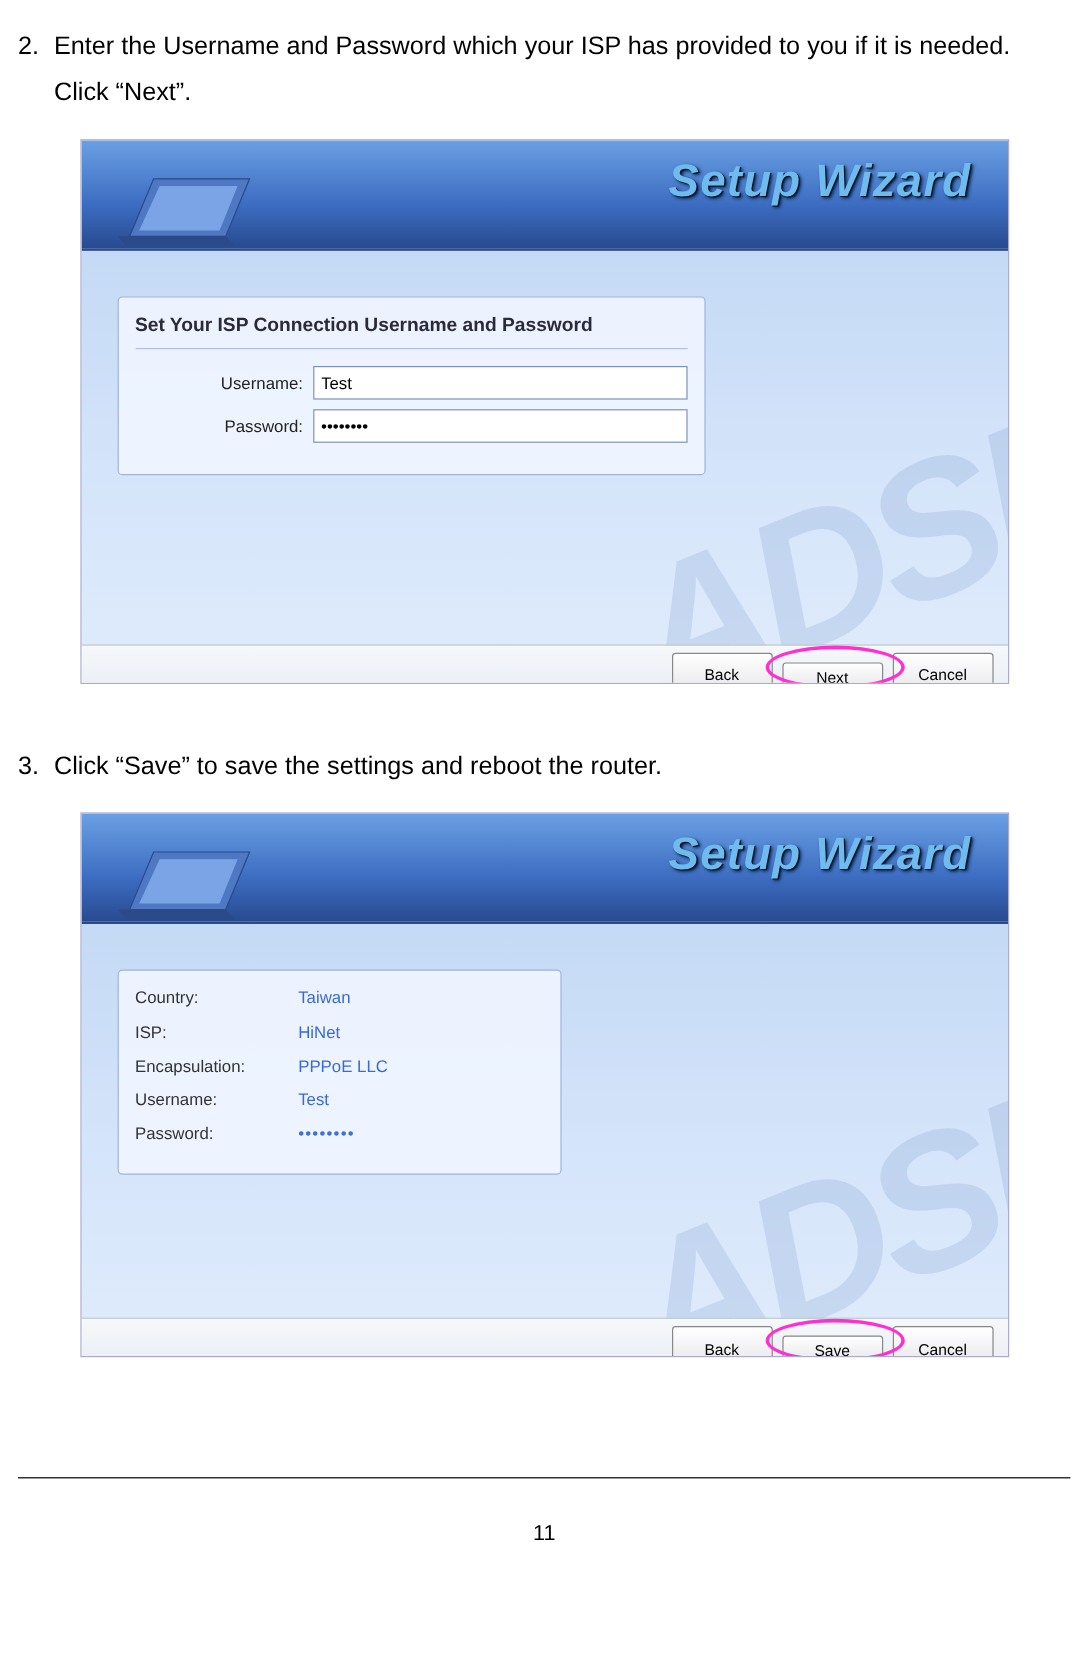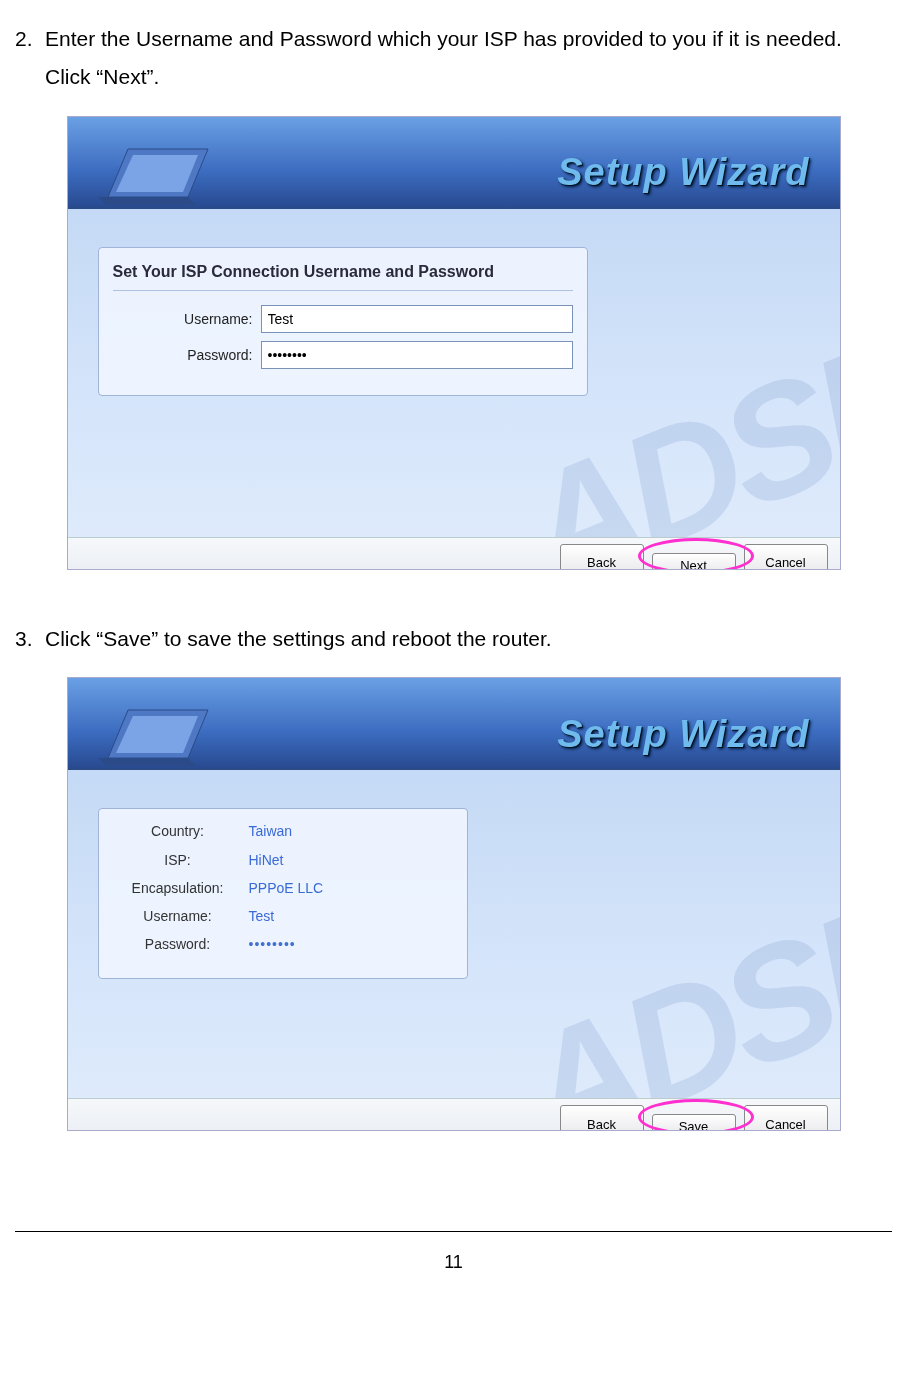--- a/index.html
+++ b/index.html
@@ -43,21 +43,21 @@
     pointer-events: none;
     font-family: "Arial Black", sans-serif;
     letter-spacing: -8px;
   }
   .wizard-header {
     height: 90px;
     background: linear-gradient(180deg, #6aa0e4 0%, #3c6cc0 60%, #284a90 100%);
     border-bottom: 2px solid #2a4a88;
     position: relative;
     display: flex;
-    align-items: flex-end;
+    align-items: flex-start;
     justify-content: flex-end;
     padding-right: 30px;
   }
   .laptop-art {
     position: absolute;
     left: 30px;
     bottom: 0;
     width: 130px;
     height: 70px;
   }
@@ -114,21 +114,21 @@
     font-family: Arial, sans-serif;
     height: 20px;
   }
   .overview-row {
     display: flex;
     font-size: 14px;
     margin-bottom: 3px;
   }
   .ov-label {
     width: 130px;
-    text-align: center;
+    text-align: left;
     padding-right: 6px;
     color: #333;
   }
   .ov-value {
     color: #3a6ad6;
   }
   .ov-value.pwd { color: #4070d0; letter-spacing: 1px; }
   .wizard-footer {
     background: linear-gradient(#f6f8fb,#e6eaf0);
     border-top: 1px solid #bcc;
@@ -153,21 +153,21 @@
     position: absolute;
     border: 3px solid #ff2fd0;
     border-radius: 50%;
     pointer-events: none;
     z-index: 5;
   }
   .page-footer {
     margin-top: 100px;
     border-top: 1px solid #000;
     text-align: center;
-    padding-top: 14px;
+    padding-top: 29px;
     font-size: 18px;
   }
 </style>
 </head>
 <body>
 
 <div class="step">
   <div class="step-num">2.</div>
   <div class="step-text">Enter the Username and Password which your ISP has provided to you if it is needed. Click “Next”.</div>
 </div>

